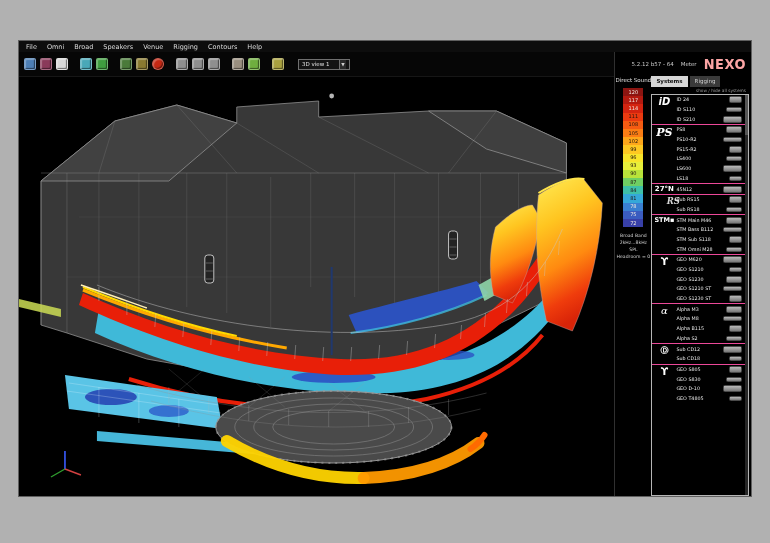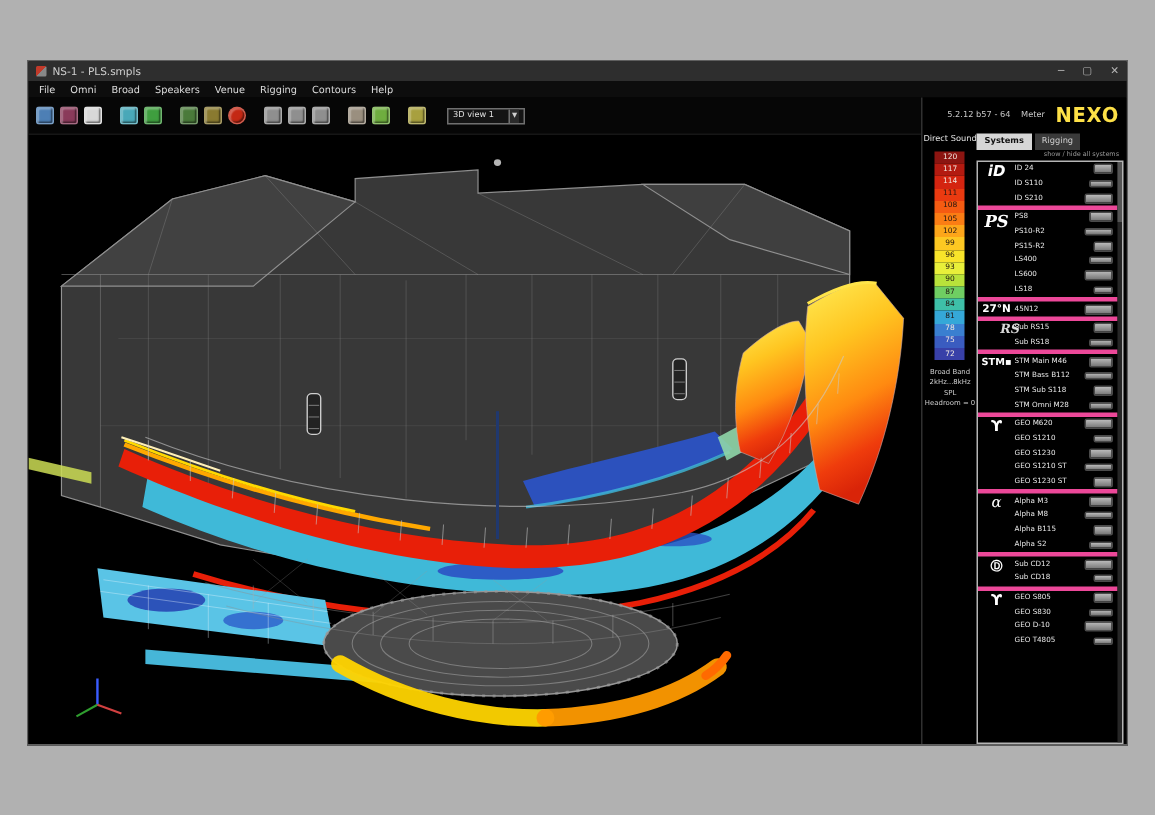--- a/index.html
+++ b/index.html
@@ -36,42 +36,42 @@
 
   
   .viewport { flex:1; background:#000; position:relative; min-height:0; }
   .viewport svg { display:block; width:100%; height:100%; }
 
   
   .right-col { width:137px; background:#000; border-left:1px solid #303030; display:flex; flex-direction:column; }
   .info-row { height:24px; flex:none; display:flex; align-items:center; justify-content:flex-end; gap:7px; padding:0 5px; }
   .version { font-size:5.5px; color:#c8c8c8; }
   .units { font-size:5.5px; color:#c8c8c8; }
-  .brand { font-size:13px; font-weight:bold; color:#fde047; letter-spacing:.5px; transform:scaleY(1.05); }
+  .brand { font-size:13px; font-weight:bold; color:#fca5a5; letter-spacing:.5px; transform:scaleY(1.05); }
   .panel-body { flex:1; display:flex; min-height:0; }
 
   
   .legend-col { width:36px; flex:none; display:flex; flex-direction:column; align-items:center; padding-top:1px; }
   .legend-title { font-size:5.5px; color:#e2e2e2; margin-bottom:5px; white-space:nowrap; }
   .scale { width:20px; display:flex; flex-direction:column; }
   .scale-band { height:8.2px; display:flex; align-items:center; justify-content:center; }
   .scale-band span { font-size:5px; line-height:1; }
   .legend-caption { margin-top:6px; text-align:center; }
   .legend-caption div { font-size:4.6px; color:#cfcfcf; line-height:1.5; white-space:nowrap; }
 
   
   .palette-col { flex:1; display:flex; flex-direction:column; padding-right:2px; min-height:0; }
   .tabs-row { display:flex; gap:2px; flex:none; height:11px; }
   .tab { font-size:5.5px; padding:1px 5px; line-height:1.6; cursor:default; }
   .tab.active { background:#d6d6d6; color:#111; font-weight:bold; }
   .tab.inactive { background:#3a3a3a; color:#cfcfcf; }
   .hint { font-size:4.3px; color:#9a9a9a; text-align:right; padding:1px 3px 1px 0; flex:none; }
   .palette-list { flex:1; border:1px solid #b5b5b5; background:#000; position:relative; overflow:hidden; display:flex; }
   .list-inner { flex:1; }
-  .pal-section { display:flex; border-bottom:3px solid #ec4899; }
+  .pal-section { display:flex; border-bottom:1px solid #ec4899; }
   .pal-section:last-child { border-bottom:none; }
   .logo-cell { width:24px; flex:none; color:#fff; display:flex; align-items:flex-start; justify-content:center; padding-top:1px; }
   .rows-cell { flex:1; }
   .pal-row { height:9.7px; display:flex; align-items:center; padding-right:3px; }
   .pal-label { font-size:4.8px; color:#e8e8e8; white-space:nowrap; flex:1; }
   .thumb { background:linear-gradient(180deg,#b9b9b9,#787878); border:1px solid #4a4a4a; border-radius:1.5px; flex:none; }
   .pal-scroll { width:3px; background:#262626; flex:none; }
   .pal-scroll .pal-thumbtrack { width:3px; height:40px; background:#555; }
 
   .logo-id { font-size:10px; font-weight:bold; font-style:italic; }
@@ -83,29 +83,20 @@
   .logo-ae { font-size:8.5px; font-style:italic; font-family:"DejaVu Serif", serif; }
   .logo-a { font-size:10px; font-style:italic; font-family:"DejaVu Serif", serif; }
   .logo-cd { font-size:8px; font-weight:bold; }
 </style>
 </head>
 <body>
 
 <div class="page">
   <div class="app">
 
-    <div class="titlebar">
-      <div class="title-icon"></div>
-      <div class="title-text">NS-1 - PLS.smpls</div>
-      <div class="win-controls" id="win-controls">
-          <div class="win-btn">─</div>
-          <div class="win-btn">▢</div>
-          <div class="win-btn">✕</div>
-        </div>
-    </div>
 
     <div class="menubar" id="menubar">
         <div class="menu-item">File</div>
         <div class="menu-item">Omni</div>
         <div class="menu-item">Broad</div>
         <div class="menu-item">Speakers</div>
         <div class="menu-item">Venue</div>
         <div class="menu-item">Rigging</div>
         <div class="menu-item">Contours</div>
         <div class="menu-item">Help</div>

